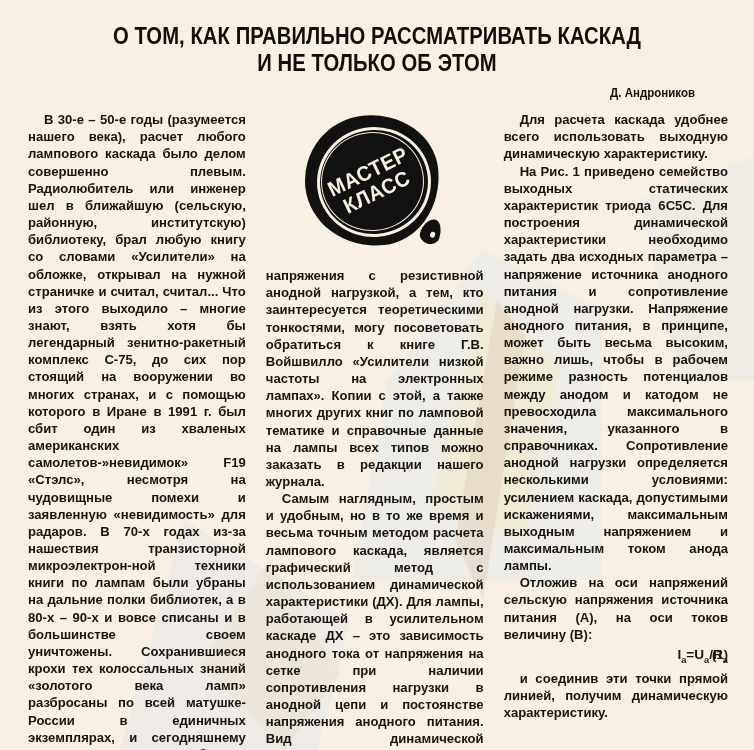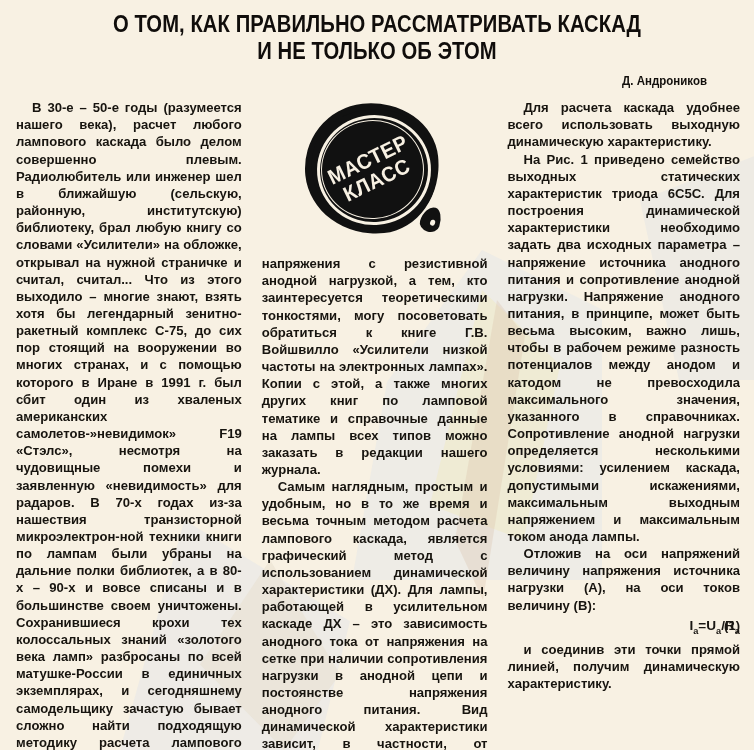--- a/index.html
+++ b/index.html
@@ -70,21 +70,21 @@
     opacity: .5;
   }
 
   
   #page {
     position: relative;
     z-index: 2;
     width: 754px;
     height: 750px;
     box-sizing: border-box;
-    padding: 4px;
+    padding: 16px;
   }
 
   #masthead {
     padding: 7px 18px 0 18px;
   }
   .headline {
     text-align: center;
     font-family: "Liberation Sans", sans-serif;
     font-weight: 700;
     font-size: 23.5px;
@@ -286,21 +286,21 @@
           </div>
         </div>
       </div>
       <p class="body noindent">напряжения с резистивной анодной нагрузкой, а тем, кто заинтересуется теоретическими тонкостями, могу посоветовать обратиться к книге Г.В. Войшвилло «Усилители низкой частоты на электронных лампах». Копии с этой, а также многих других книг по ламповой тематике и справочные данные на лампы всех типов можно заказать в редакции нашего журнала.</p>
       <p class="body">Самым наглядным, простым и удобным, но в то же время и весьма точным методом расчета лампового каскада, является графический метод с использованием динамической характеристики (ДХ). Для лампы, работающей в усилительном каскаде ДХ – это зависимость анодного тока от напряжения на сетке при наличии сопротивления нагрузки в анодной цепи и постоянстве напряжения анодного питания. Вид динамической характеристики зависит, в частности, от характера нагрузки, но в целях упрощения будем рассматривать случай, когда нагрузка чисто активная, а скорость</p>
     </div>
 
     <div class="col c3">
       <p class="body">Для расчета каскада удобнее всего использовать выходную динамическую характеристику.</p>
       <p class="body">На Рис. 1 приведено семейство выходных статических характеристик триода 6С5С. Для построения динамической характеристики необходимо задать два исходных параметра – напряжение источника анодного питания и сопротивление анодной нагрузки. Напряжение анодного питания, в принципе, может быть весьма высоким, важно лишь, чтобы в рабочем режиме разность потенциалов между анодом и катодом не превосходила максимального значения, указанного в справочниках. Сопротивление анодной нагрузки определяется несколькими условиями: усилением каскада, допустимыми искажениями, максимальным выходным напряжением и максимальным током анода лампы.</p>
-      <p class="body">Отложив на оси напряжений величину напряжения источника нагрузки (А), на оси токов величину (В):</p>
+      <p class="body">Отложив на оси напряжений сельскую напряжения источника питания (А), на оси токов величину (В):</p>
       <p class="formula">
         <span>I<sub>а</sub>=U<sub>а</sub>/R<sub>а</sub></span>
         <span class="eqnum">(1)</span>
       </p>
       <p class="body">и соединив эти точки прямой линией, получим динамическую характеристику.</p>
 
     </div>
 
   </div>
 </div>

